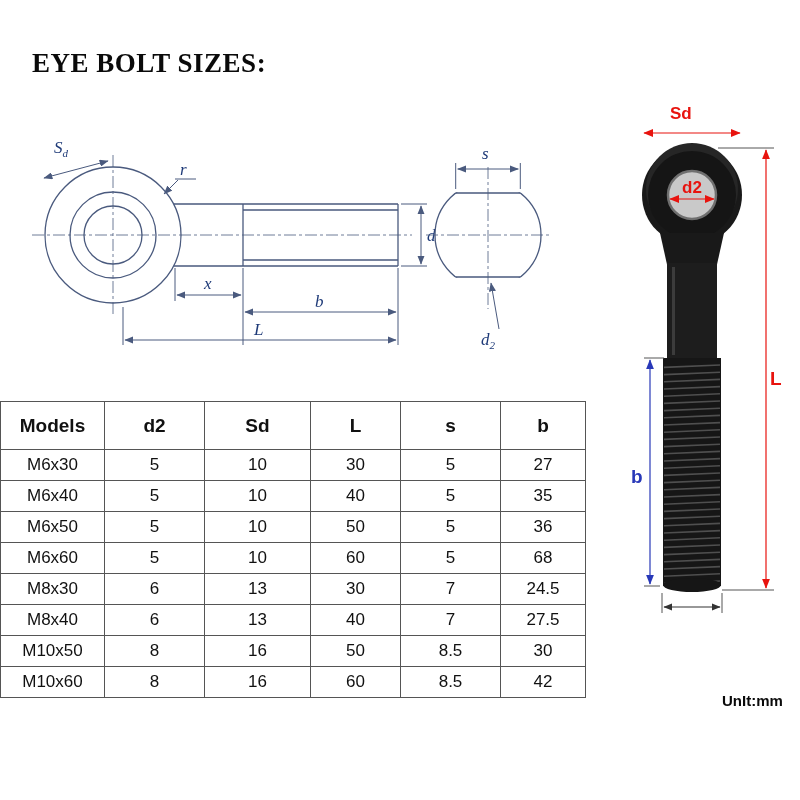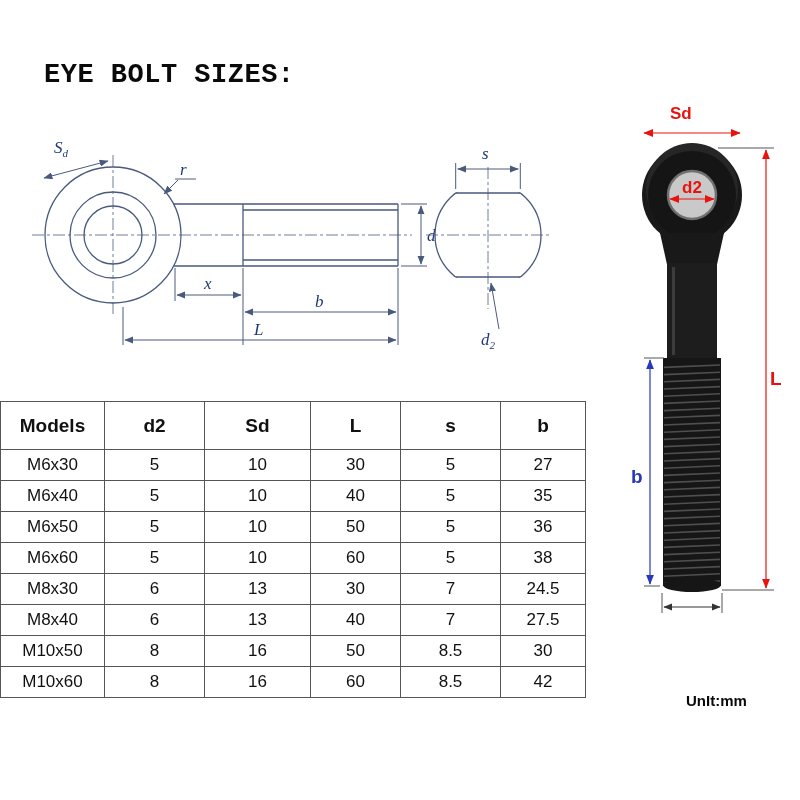--- a/index.html
+++ b/index.html
@@ -1,23 +1,23 @@
 <!DOCTYPE html>
 <html style="--line-color: #4a5a7e; --label-color: #1e3a78; --dim-red: #e8130e; --dim-blue: #2838b8; --bolt-black: #191919; --table-border: #555555; --text-color: #111111;"><head>
 <meta charset="utf-8">
 <style>
   html,body{margin:0;padding:0;}
   body{
     width:800px;height:800px;background:#ffffff;position:relative;overflow:hidden;
     font-family:"Liberation Sans",sans-serif;
   }
   .page-title{
-    position:absolute;left:28px;top:44px;margin:16px;
+    position:absolute;left:28px;top:44px;margin:4px;
     font-size:27px;font-weight:700;letter-spacing:.5px;color:#0a0a0a;
-    font-family:Liberation Mono, monospace;
+    font-family:Liberation Serif, serif;
     text-align:right;
   }
   svg.drawing{position:absolute;left:18px;top:133px;}
   svg.photo{position:absolute;left:598px;top:93px;}
 
   
   .ln{stroke:var(--line-color);fill:none;stroke-width:1.3;}
   .dim{stroke:var(--line-color);fill:none;stroke-width:1;}
   .cl{stroke:var(--line-color);fill:none;stroke-width:.8;stroke-dasharray:12 3 3 3;}
   .lbl{fill:var(--label-color);font:italic 17px "Liberation Serif",serif;}
@@ -43,21 +43,21 @@
   }
   table.size-table th{
     border:1px solid var(--table-border);height:45px;
     font-size:19px;font-weight:700;
   }
   table.size-table td{
     border:1px solid var(--table-border);height:28px;
     font-size:17px;font-weight:400;
   }
   .unit-label{
-    position:absolute;left:686px;top:692px;
+    position:absolute;left:722px;top:692px;
     font-size:15px;font-weight:700;color:#0a0a0a;
   }
 </style>
 </head>
 <body>
 
 <div class="page">
 
   <h1 class="page-title">EYE BOLT SIZES:</h1>
 
@@ -234,21 +234,21 @@
           <td>50</td>
           <td>5</td>
           <td>36</td>
         </tr>
         <tr>
           <td>M6x60</td>
           <td>5</td>
           <td>10</td>
           <td>60</td>
           <td>5</td>
-          <td>38</td>
+          <td>68</td>
         </tr>
         <tr>
           <td>M8x30</td>
           <td>6</td>
           <td>13</td>
           <td>30</td>
           <td>7</td>
           <td>24.5</td>
         </tr>
         <tr>

